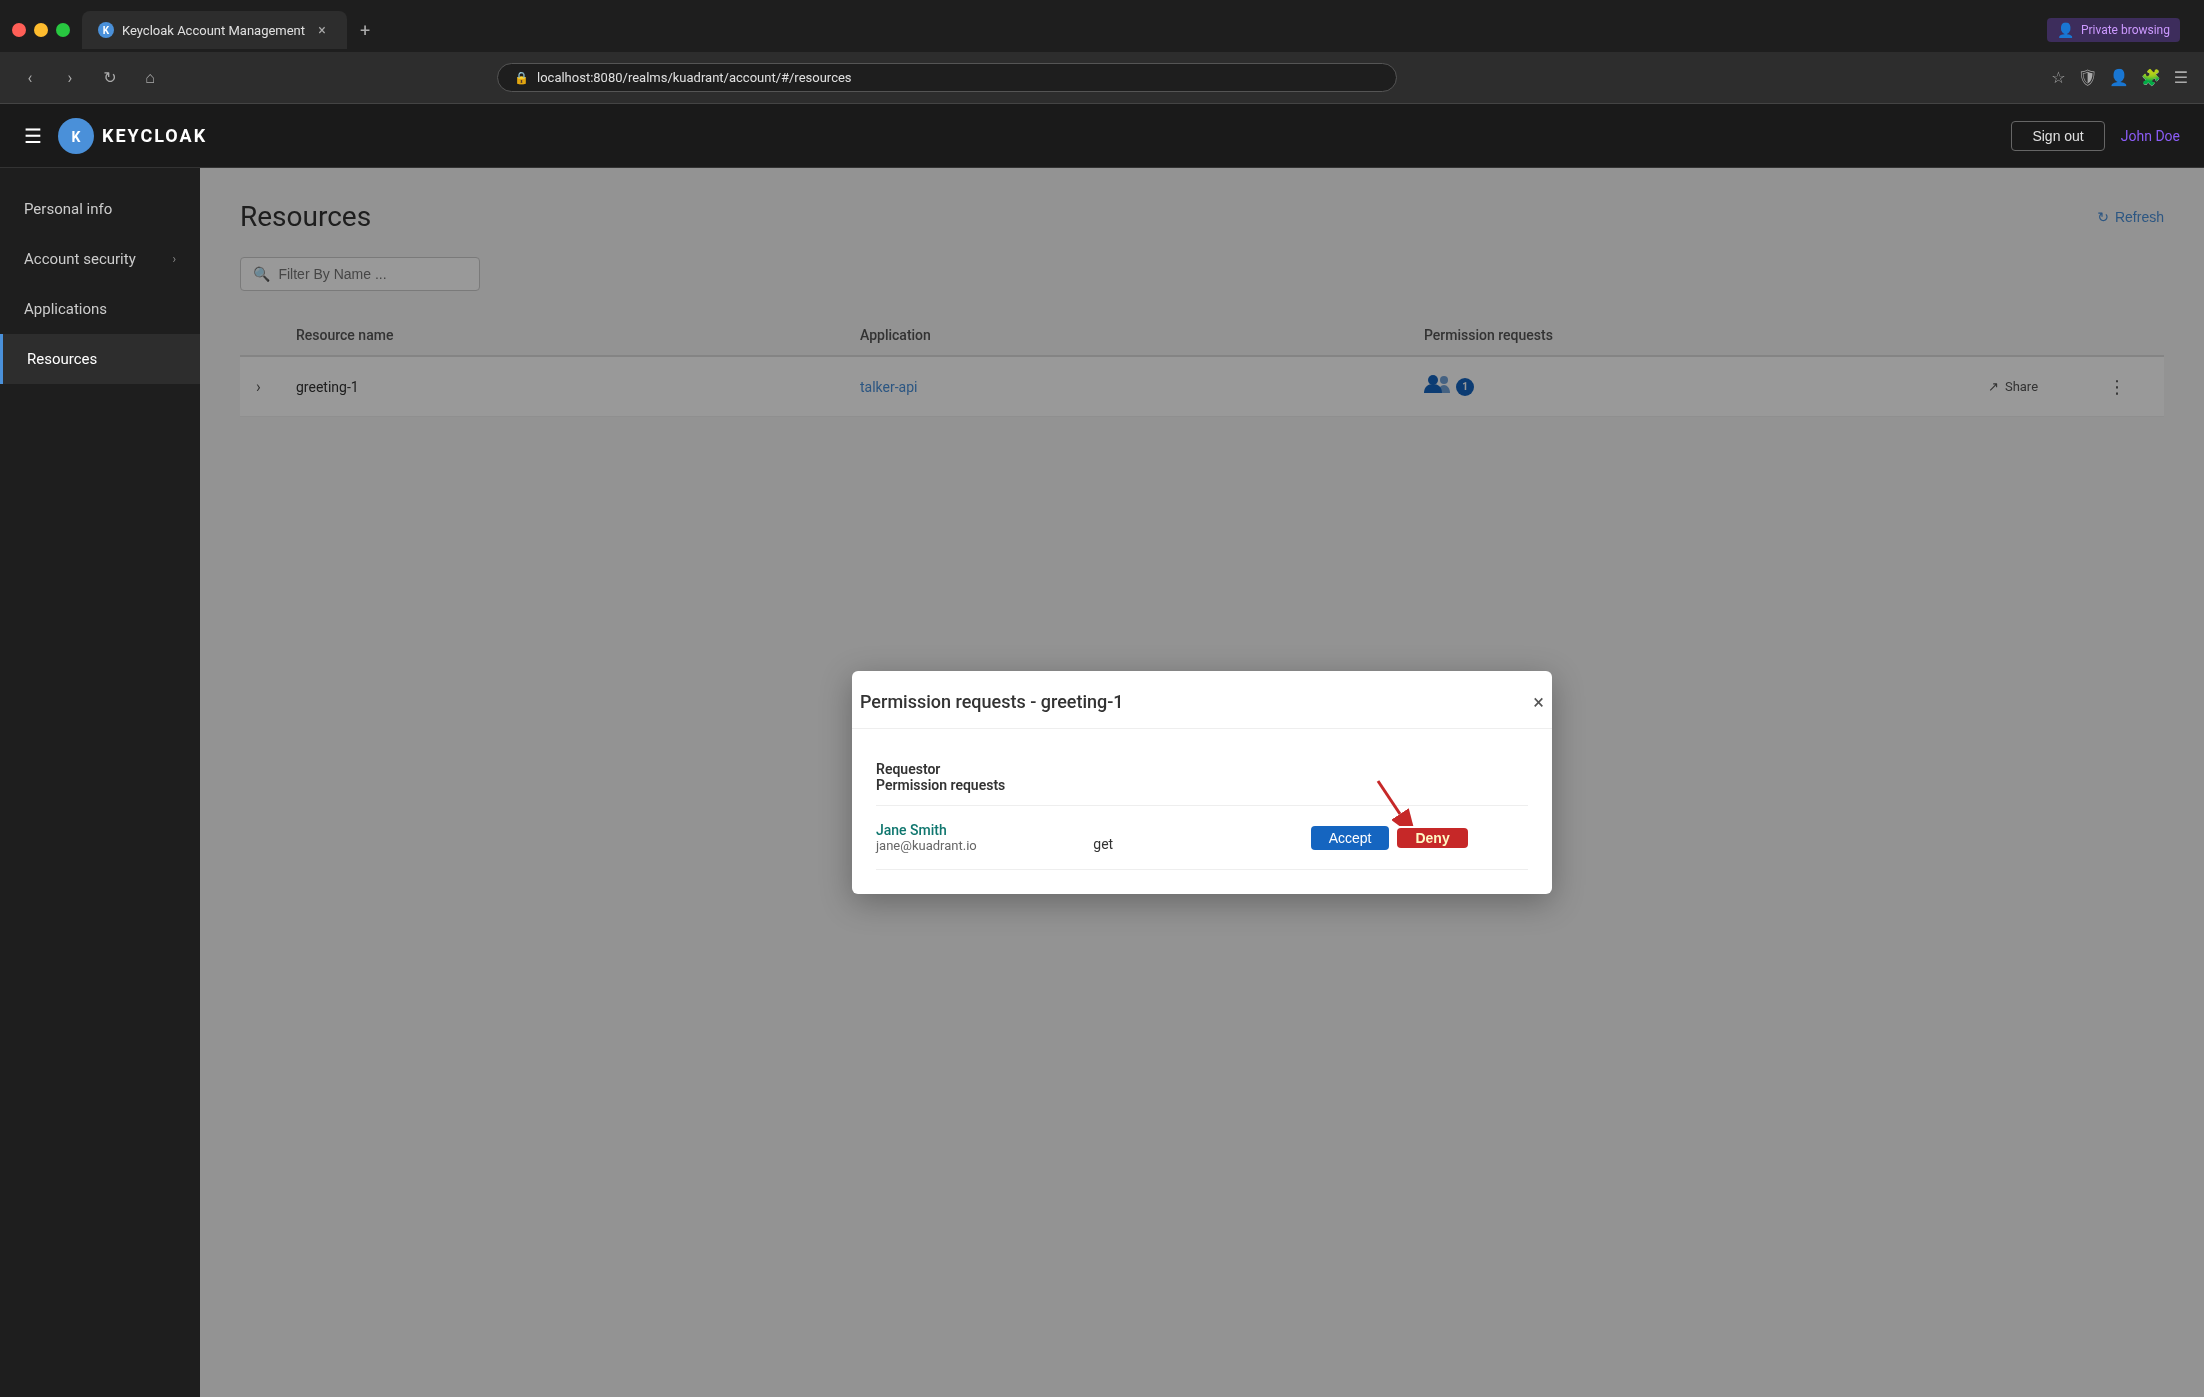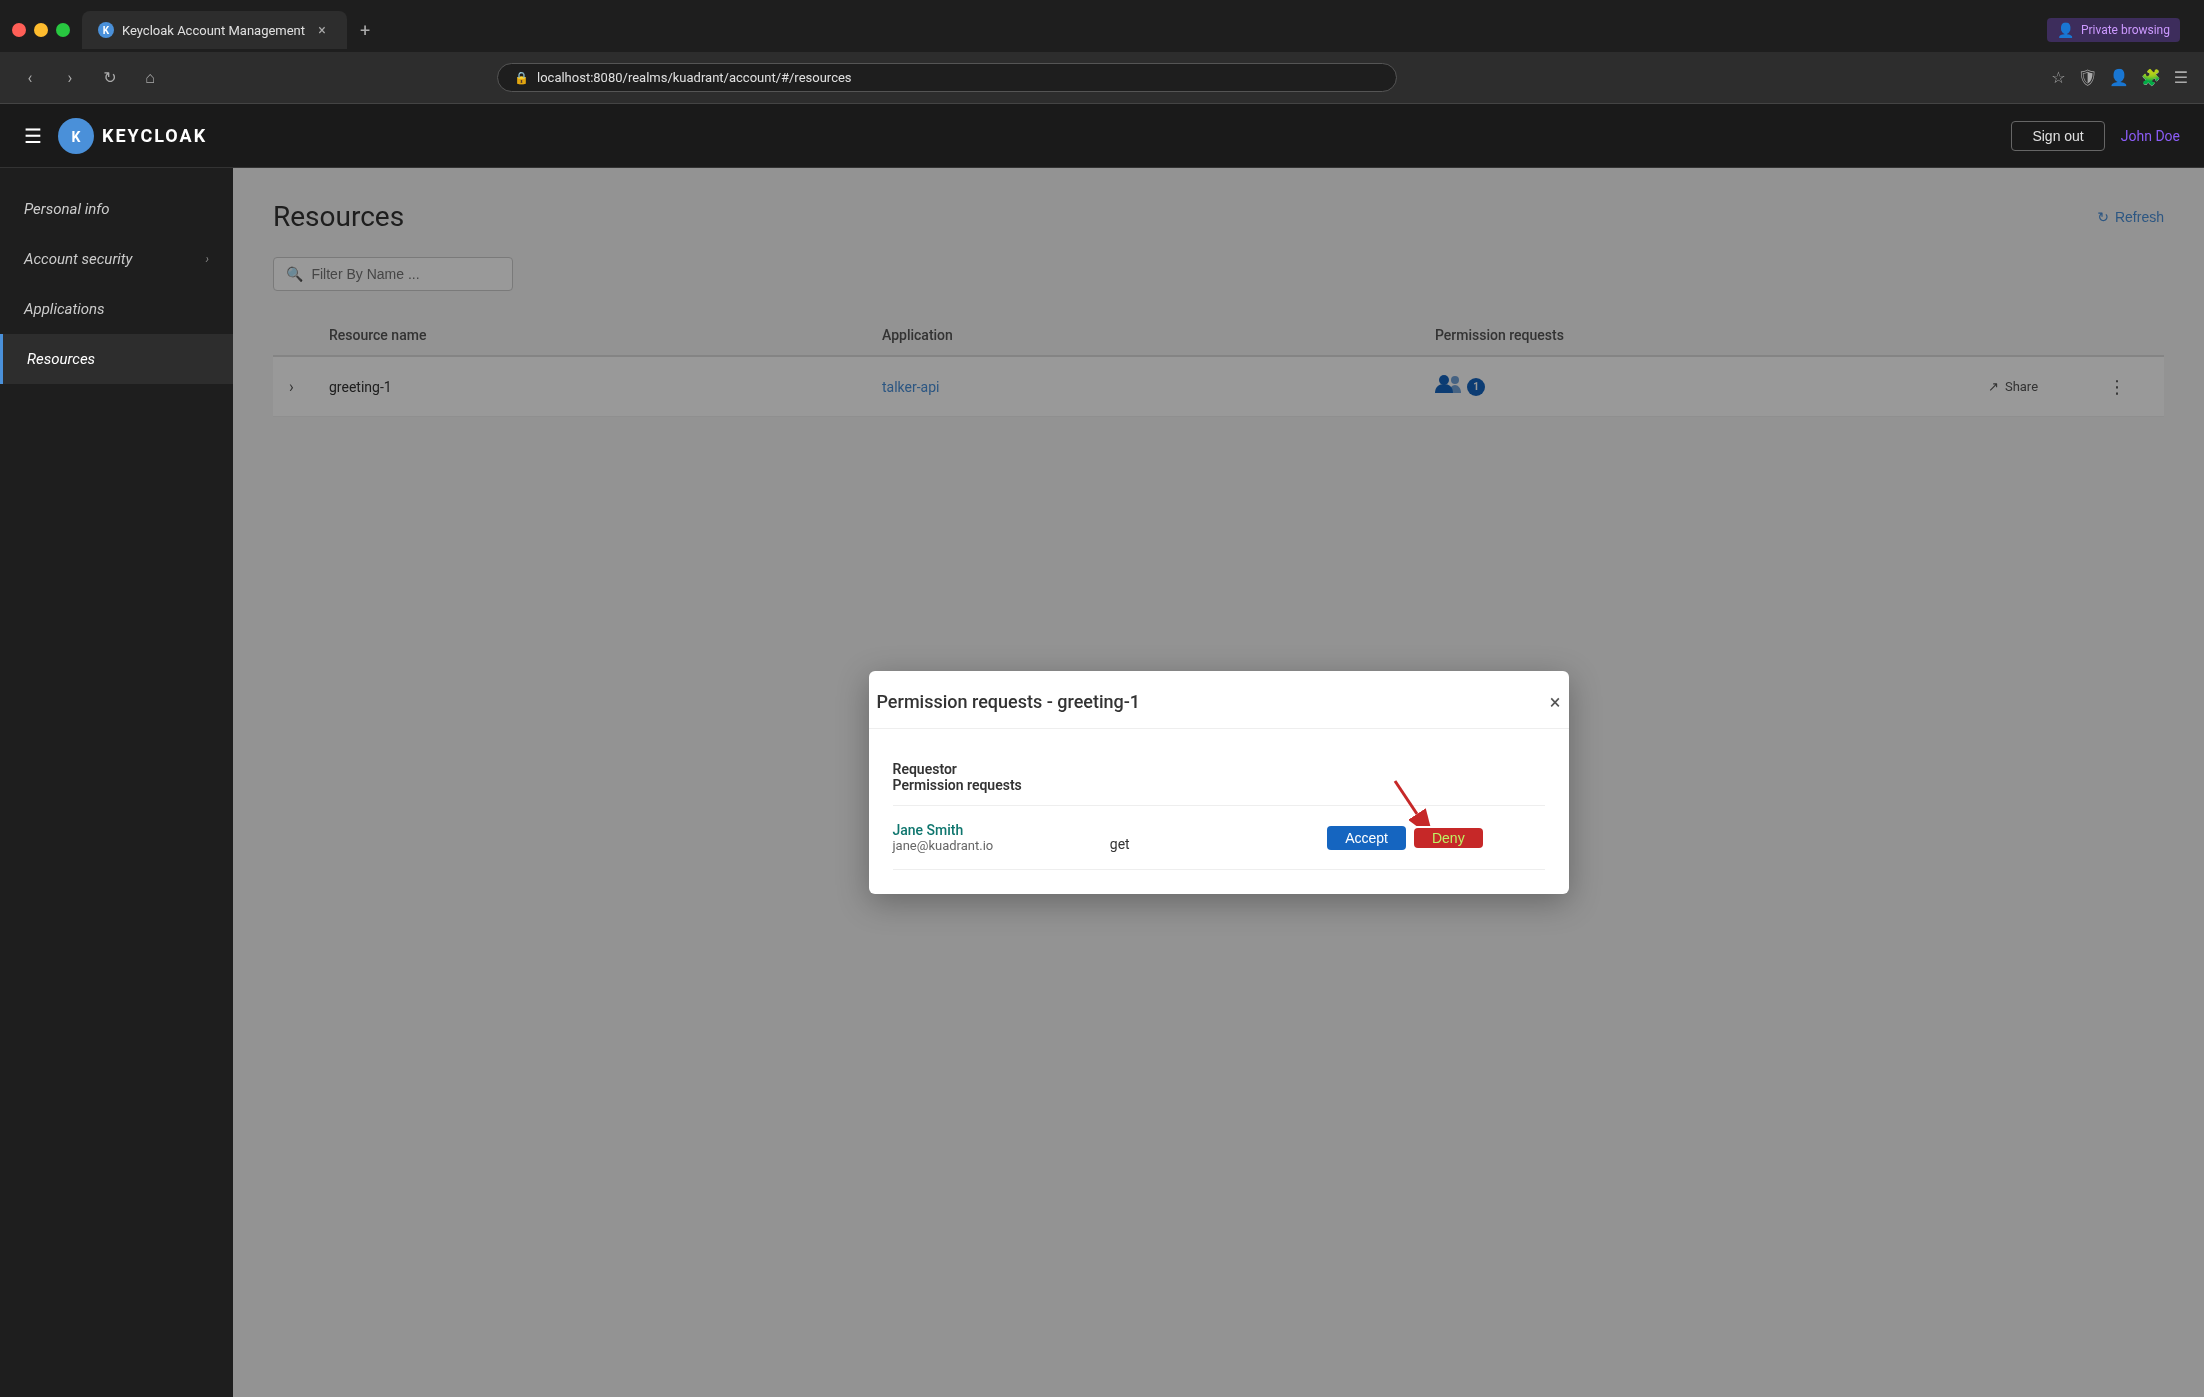--- a/index.html
+++ b/index.html
@@ -35,21 +35,21 @@
     .logo-icon { width: 36px; height: 36px; }
     .logo-text { color: #fff; font-size: 18px; font-weight: 700; letter-spacing: 2px; }
     .header-right { margin-left: auto; display: flex; align-items: center; gap: 16px; }
     .sign-out-btn { background: transparent; border: 1px solid #666; color: #e0e0e0; padding: 6px 20px; border-radius: 4px; cursor: pointer; font-size: 14px; }
     .user-name { color: #8b5cf6; font-size: 14px; }
 
     
     .app-body { display: flex; height: calc(1397px - 52px - 52px - 64px); background: #2a2a2a; }
 
     
-    .sidebar { width: 233px; background: #1e1e1e; padding-top: 16px; flex-shrink: 0; font-style: italic; }
+    .sidebar { width: 200px; background: #1e1e1e; padding-top: 16px; flex-shrink: 0; }
     .sidebar-item { padding: 16px 24px; cursor: pointer; display: flex; align-items: center; justify-content: space-between; color: #ccc; font-size: 15px; }
     .sidebar-item.active { background: #2d2d2d; color: #fff; border-left: 3px solid #4a90d9; }
     .sidebar-chevron { color: #888; font-size: 12px; }
 
     
     .main-content { flex: 1; background: #f5f5f5; overflow-y: auto; padding: 32px 40px; position: relative; }
     .page-header { display: flex; align-items: center; justify-content: space-between; margin-bottom: 24px; }
     .page-title { font-size: 28px; font-weight: 400; color: #333; }
     .refresh-btn { display: flex; align-items: center; gap: 6px; color: #4a90d9; cursor: pointer; font-size: 14px; background: none; border: none; }
     .refresh-icon { font-size: 14px; }
@@ -84,21 +84,21 @@
     .modal-title { font-size: 18px; color: #333; font-weight: 500; }
     .modal-close { color: #555; cursor: pointer; font-size: 20px; line-height: 1; }
     .modal-body { padding: 24px; }
     .modal-table-header { display: grid; grid-template-columns: 1fr; padding: 8px 0 12px; border-bottom: 1px solid #eee; color: #333; font-size: 14px; font-weight: 600; }
     .modal-table-row { display: grid; grid-template-columns: 1fr 1fr 1fr; padding: 16px 0; border-bottom: 1px solid #eee; align-items: center; position: relative; }
     .requestor-name { color: #0f766e; font-size: 14px; font-weight: 500; }
     .requestor-email { color: #666; font-size: 13px; }
     .permission-text { color: #333; font-size: 14px; margin-top: 12px; }
     .action-buttons { display: flex; gap: 8px; align-items: center; }
     .accept-btn { background: #1565c0; color: white; border: none; border-radius: 4px; padding: 4px 18px; cursor: pointer; font-size: 14px; }
-    .deny-btn { background: #c62828; color: #bef264; border: none; border-radius: 4px; padding: 2px 18px; cursor: pointer; font-size: 14px; }
+    .deny-btn { background: #c62828; color: #fef9c3; border: none; border-radius: 4px; padding: 2px 18px; cursor: pointer; font-size: 14px; font-weight: bold; }
     .modal-footer { padding: 12px 24px 20px; }
     .close-link { color: #4a90d9; cursor: pointer; font-size: 14px; text-decoration: none; }
 
     
     .arrow-annotation { position: absolute; right: 80px; top: -20px; }
   </style>
 </head>
 <body>
 
 <div class="browser-tab-bar">

